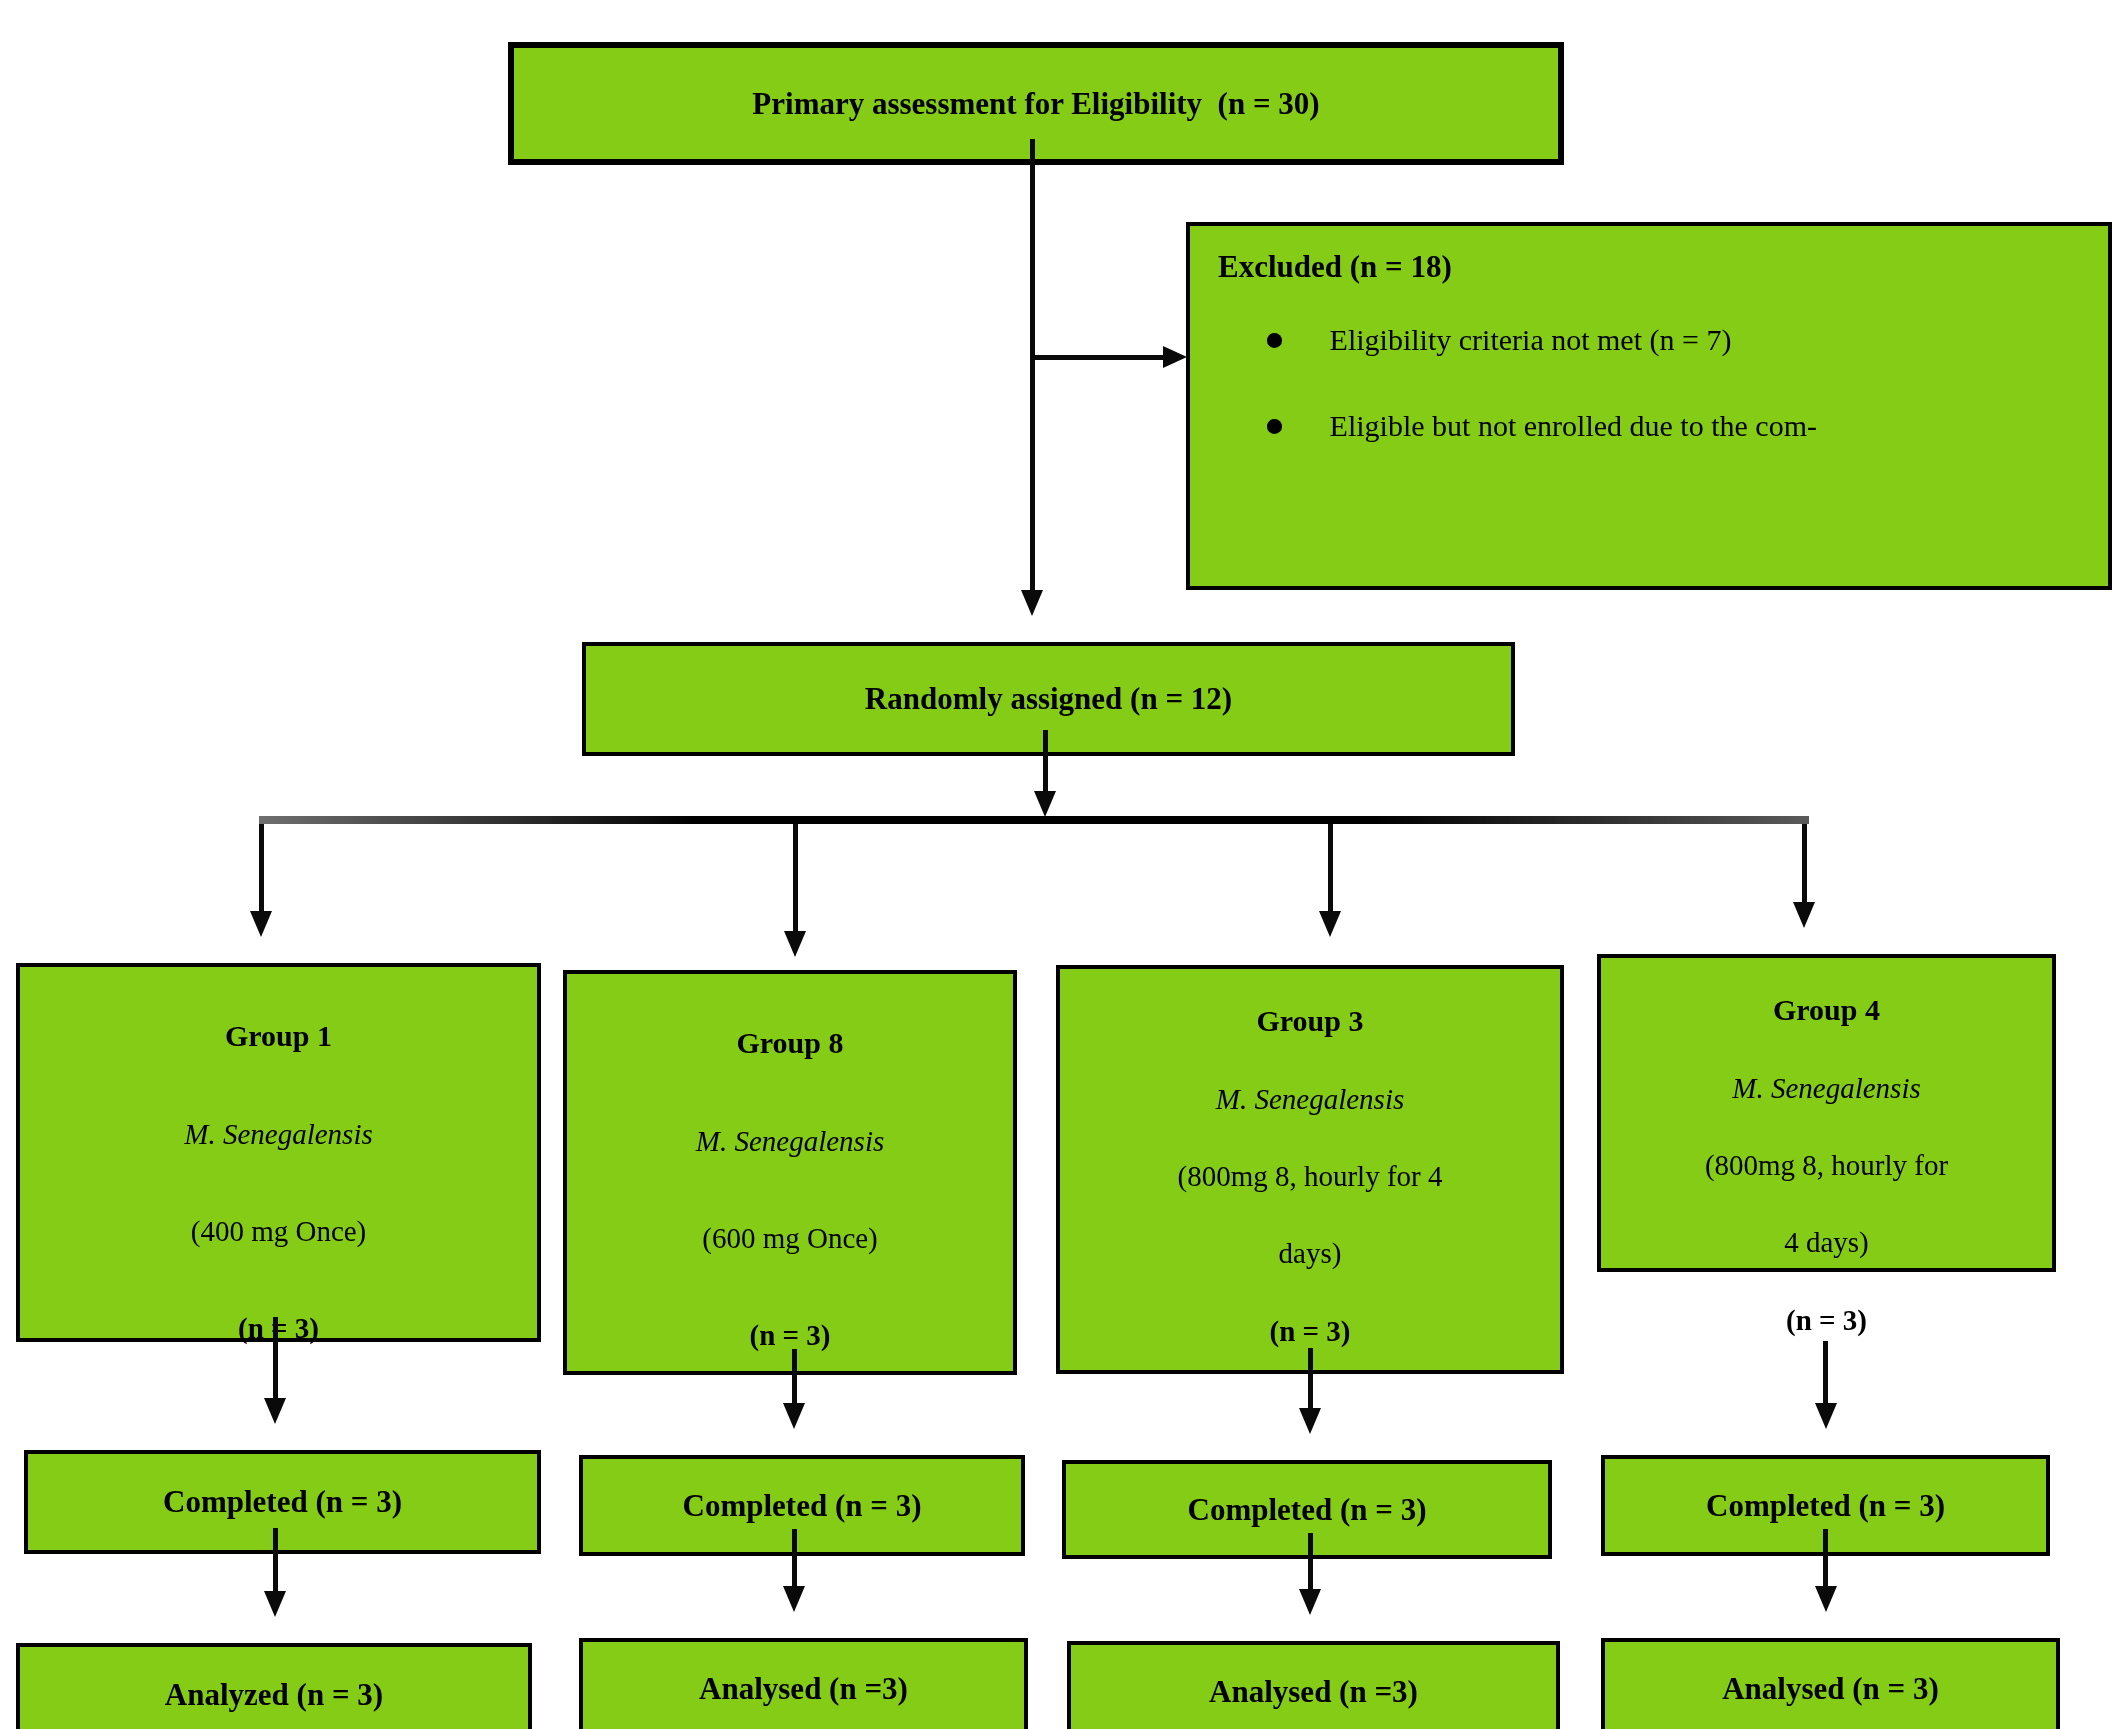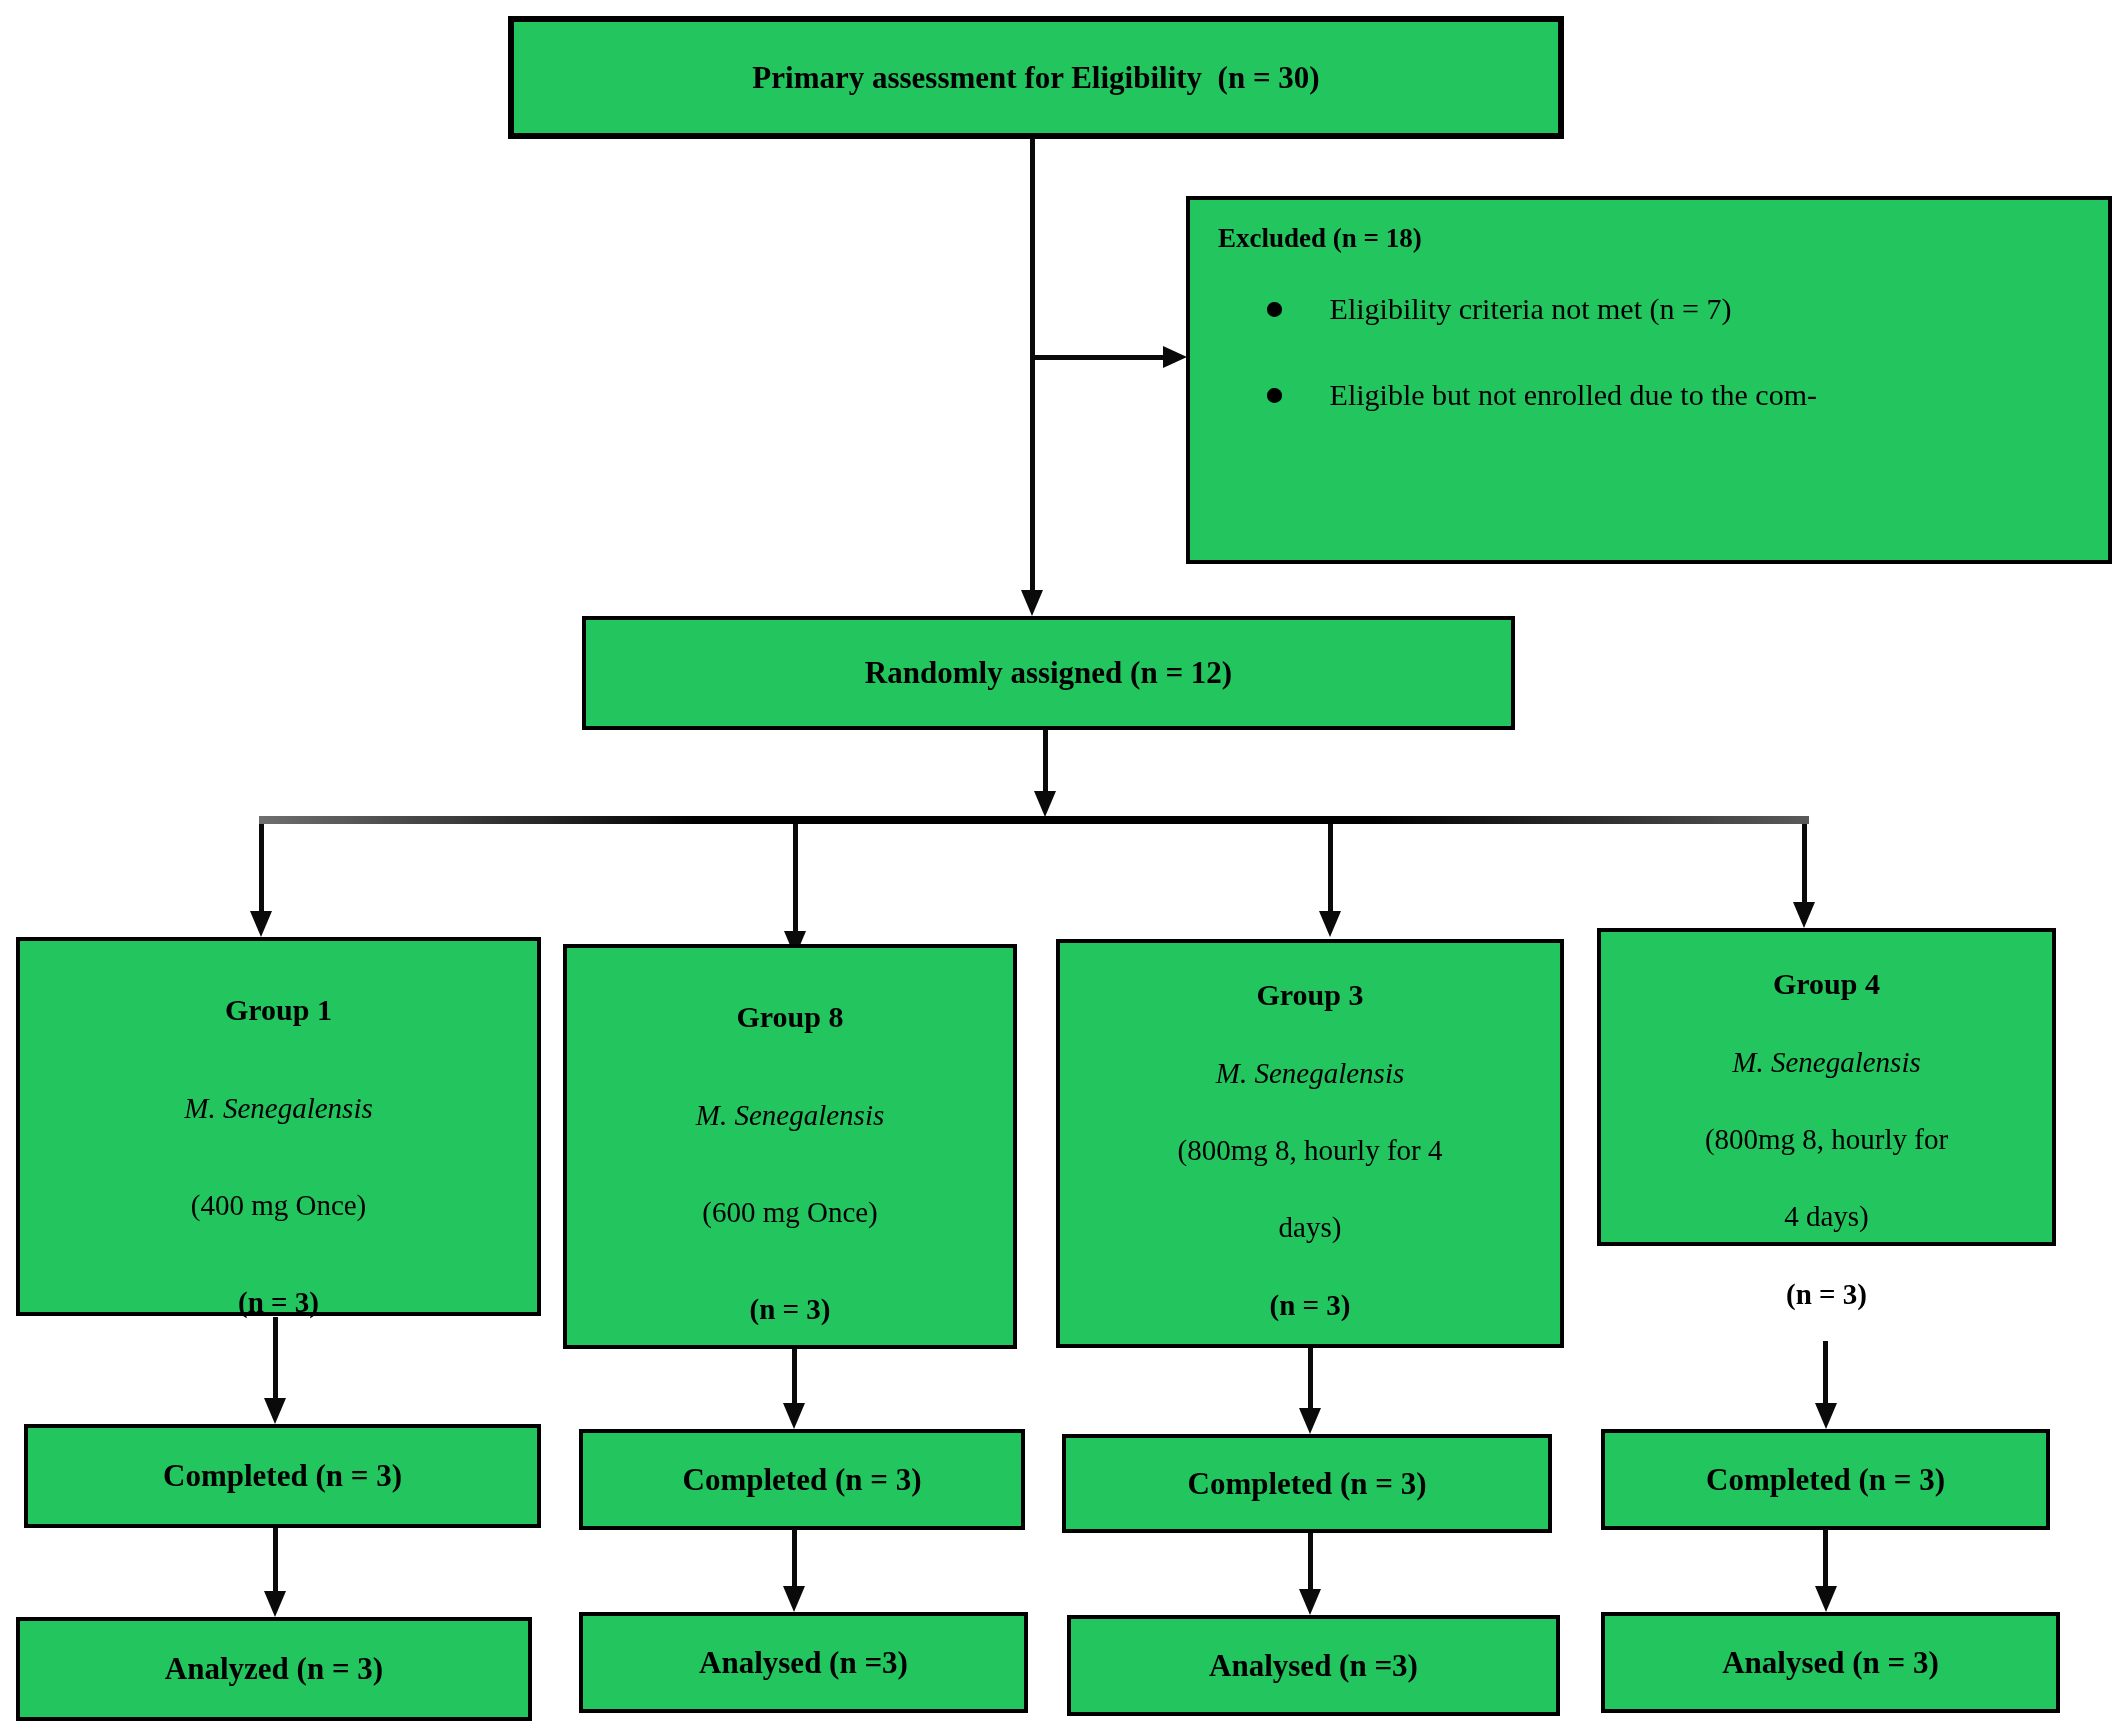--- a/index.html
+++ b/index.html
@@ -1,41 +1,41 @@
 <!DOCTYPE html>
 <html style="font-size:8.6px"><head>
 <meta charset="utf-8">
 <style>
   html,body { margin:0; padding:0; background:#ffffff; }
   .canvas {
     position:relative; width:2119px; height:1730px; background:#ffffff;
     font-family:"Liberation Serif","DejaVu Serif",serif; color:#000;
     overflow:hidden;
   }
-  .box { position:absolute; box-sizing:border-box; border:4.9px solid #000; background:#22c55e; }
+  .box { position:absolute; box-sizing:border-box; border:4.9px solid #000; background:#84cc16;margin-top:26px; }
   .center { display:flex; align-items:center; justify-content:center; text-align:center; }
   .pre { white-space:pre-wrap; }
   .b-primary { border-width:6.5px; font-size:31px; font-weight:bold; }
   .b-random  { font-size:31px; font-weight:bold; }
   .b-small   { font-size:31px; font-weight:bold; }
   .vline, .hline { position:absolute; background:#0a0a0a; }
   .ah-down {
     position:absolute; width:0; height:0;
     border-left:11.4px solid transparent; border-right:11.4px solid transparent;
     border-top:26px solid #0a0a0a;
   }
   .ah-right {
     position:absolute; width:0; height:0;
     border-top:11.4px solid transparent; border-bottom:11.4px solid transparent;
     border-left:24px solid #0a0a0a;
   }
   .dist { background:linear-gradient(90deg,#6f6f6f 0%,#000 28%,#000 72%,#5a5a5a 100%); }
 
   .ex { padding:21.6px 21.6px 0 28px; }
-  .ex-title { font-size:27px; font-weight:bold; line-height:1.25; }
+  .ex-title { font-size:31px; font-weight:bold; line-height:1.25; }
   .ex-bullet { display:flex; margin-top:21.6px; font-size:30px; line-height:2.15; padding-left:49px; }
   .ex-dot { flex:none; width:14.6px; height:14.6px; border-radius:50%; background:#000; margin:25px 48px 0 0; }
   .ex-line { display:block; }
 
   .group { display:flex; flex-direction:column; align-items:center; }
   .g12 { padding-top:52px; row-gap:64px; }
   .g34 { padding-top:35px; row-gap:44px; }
   .g-line { line-height:1.15; font-size:29px; }
   .g-title { font-weight:bold; font-size:30px; }
   .g-species { font-style:italic; }

